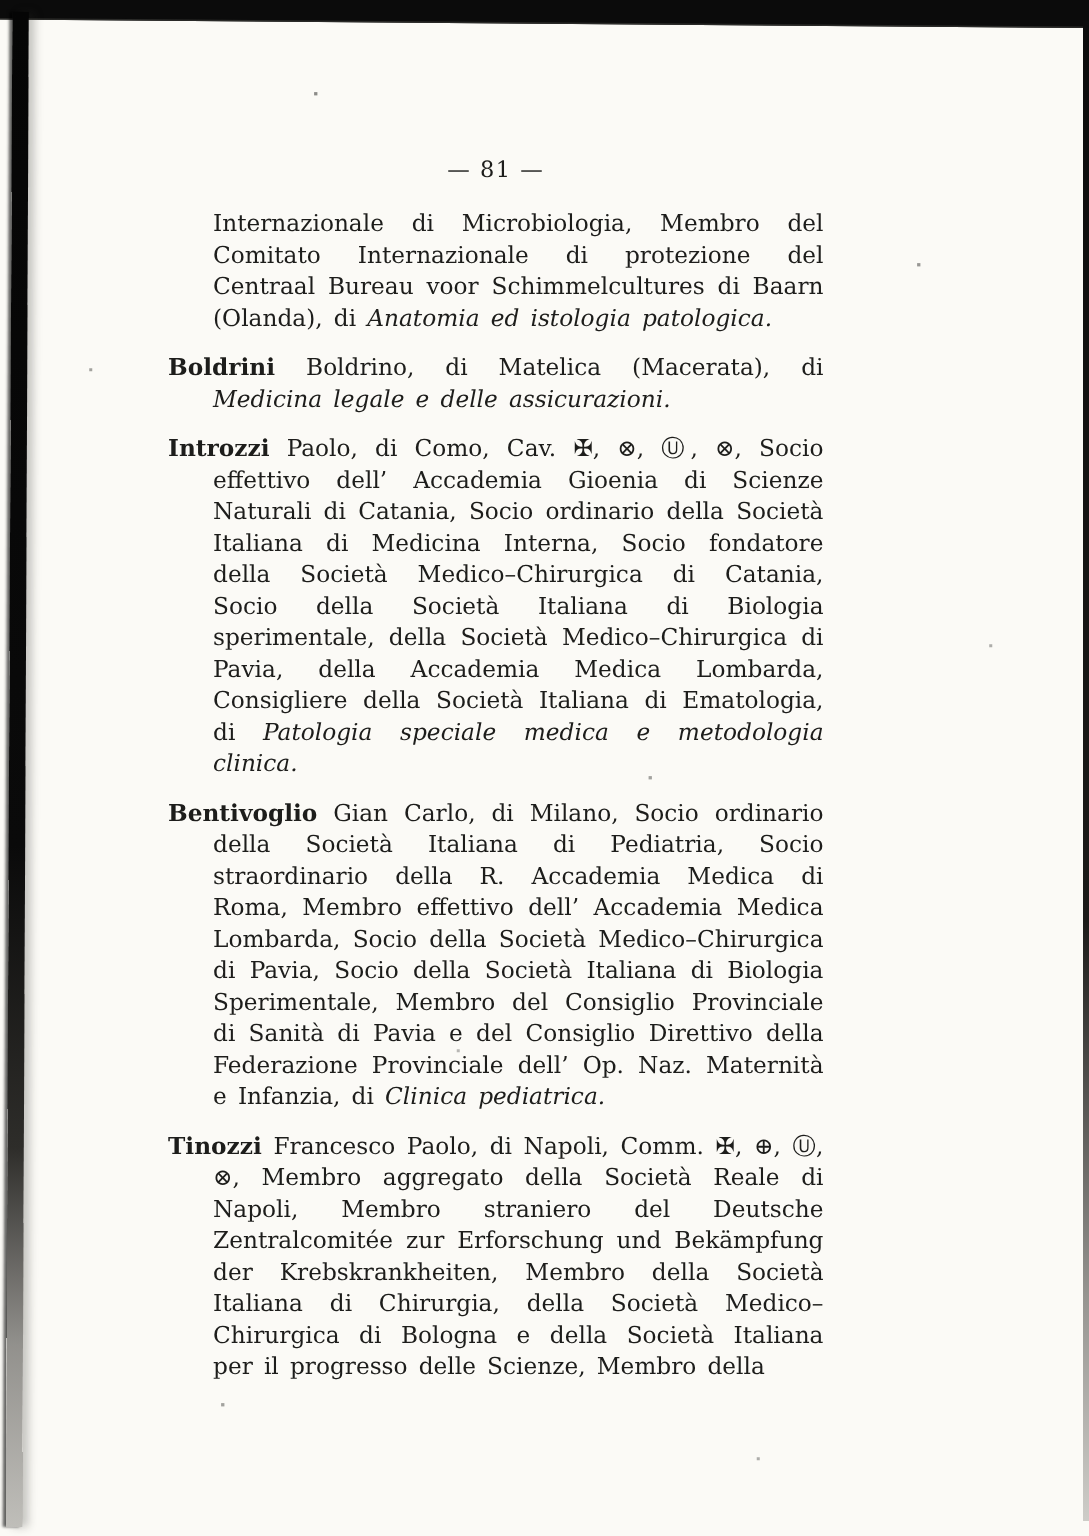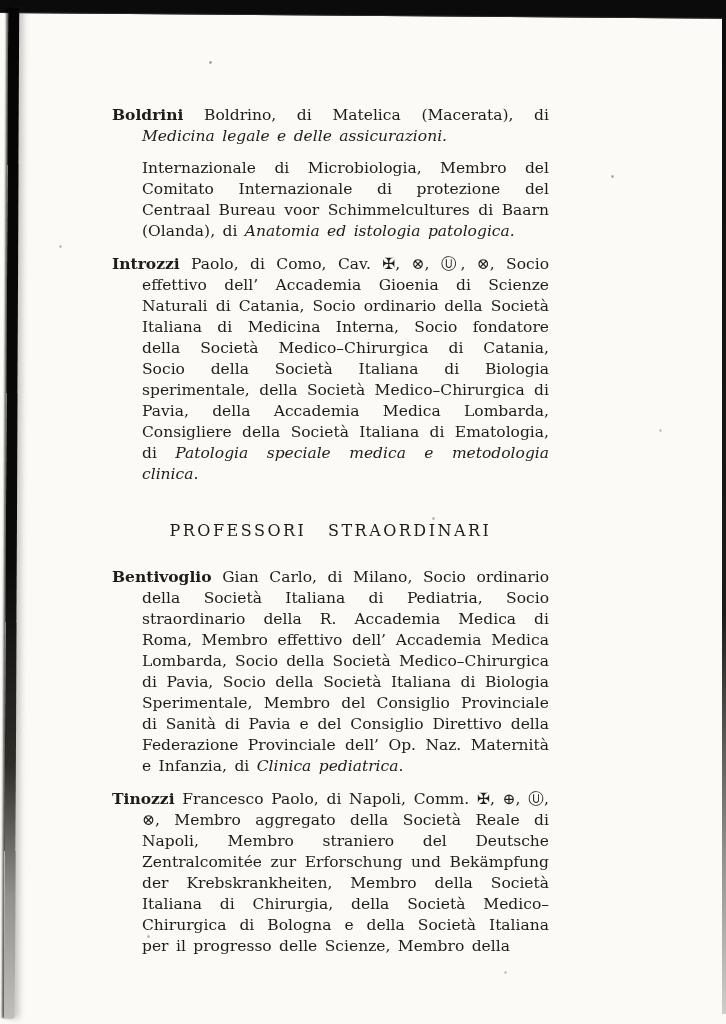--- a/index.html
+++ b/index.html
@@ -103,25 +103,25 @@
   .italic { font-style: italic; }
   .normal { font-weight: normal; }
 </style>
 </head>
 <body>
 
 <div class="scan-page">
   <div class="speckles"></div>
 
   <div class="text-column">
+    <div class="page-number">— 81 —</div>
     <div id="text-block">
+        <div class="para continuation"><span class="normal">Internazionale di Microbiologia, Membro del Comitato Internazionale di protezione del Centraal Bureau voor Schimmelcultures di Baarn (Olanda), di </span><span class="italic">Anatomia ed istologia patologica.</span></div>
         <div class="para entry"><span class="bold">Boldrini</span><span class="normal"> Boldrino, di Matelica (Macerata), di </span><span class="italic">Medicina legale e delle assicurazioni.</span></div>
-        <div class="para continuation"><span class="normal">Internazionale di Microbiologia, Membro del Comitato Internazionale di protezione del Centraal Bureau voor Schimmelcultures di Baarn (Olanda), di </span><span class="italic">Anatomia ed istologia patologica.</span></div>
         <div class="para entry"><span class="bold">Introzzi</span><span class="normal"> Paolo, di Como, Cav. ✠, ⊗, Ⓤ, ⊗, Socio effettivo dell’ Accademia Gioenia di Scienze Naturali di Catania, Socio ordinario della Società Italiana di Medicina Interna, Socio fondatore della Società Medico–Chirurgica di Catania, Socio della Società Italiana di Biologia sperimentale, della Società Medico–Chirurgica di Pavia, della Accademia Medica Lombarda, Consigliere della Società Italiana di Ematologia, di </span><span class="italic">Patologia speciale medica e metodologia clinica.</span></div>
-        <div class="para heading"><span class="normal">PROFESSORI STRAORDINARI</span></div>
         <div class="para entry"><span class="bold">Bentivoglio</span><span class="normal"> Gian Carlo, di Milano, Socio ordinario della Società Italiana di Pediatria, Socio straordinario della R. Accademia Medica di Roma, Membro effettivo dell’ Accademia Medica Lombarda, Socio della Società Medico–Chirurgica di Pavia, Socio della Società Italiana di Biologia Sperimentale, Membro del Consiglio Provinciale di Sanità di Pavia e del Consiglio Direttivo della Federazione Provinciale dell’ Op. Naz. Maternità e Infanzia, di </span><span class="italic">Clinica pediatrica.</span></div>
         <div class="para entry"><span class="bold">Tinozzi</span><span class="normal"> Francesco Paolo, di Napoli, Comm. ✠, ⊕, Ⓤ, ⊗, Membro aggregato della Società Reale di Napoli, Membro straniero del Deutsche Zentralcomitée zur Erforschung und Bekämpfung der Krebskrankheiten, Membro della Società Italiana di Chirurgia, della Società Medico–Chirurgica di Bologna e della Società Italiana per il progresso delle Scienze, Membro della</span></div>
       </div>
   </div>
 
   <div class="top-edge"></div>
   <div class="binding-edge"></div>
   <div class="right-edge"></div>
 </div>
 

